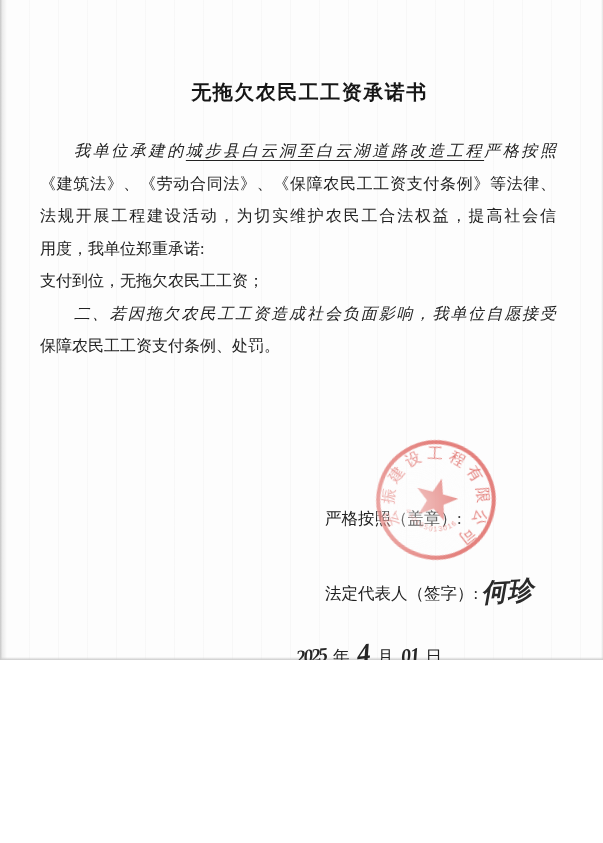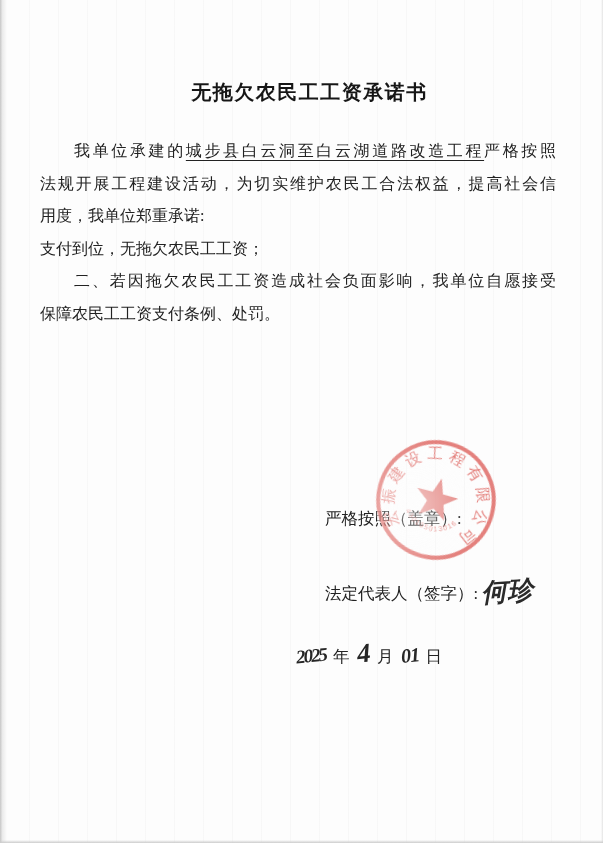--- a/index.html
+++ b/index.html
@@ -1,18 +1,18 @@
 <!DOCTYPE html>
 <html><head>
 <meta charset="utf-8">
 <style>
   html,body { margin:0; padding:0; background:#ffffff; }
   .page {
     position:relative;
-    width:603px; height:843px;
+    width:603px; height:660px;
     background:#fdfdfd;
     overflow:hidden;
     font-family:"Liberation Serif","DejaVu Serif",serif;
     color:#1d1d1d;
   }
   
   .stripes {
     position:absolute; inset:0; pointer-events:none;
     background:repeating-linear-gradient(90deg, rgba(70,70,70,0.03) 0 1px, rgba(0,0,0,0) 1px 29px);
   }
@@ -35,21 +35,21 @@
     font-size:20px; font-weight:700; letter-spacing:1.5px;
     color:#161616;
   }
 
   .body-text {
     position:absolute; left:40px; top:135px; width:516px;
     font-size:16px; line-height:32.5px; color:#222;
   }
   .line { text-align:justify; min-height:32.5px; }
   .line.just { text-align-last:justify; }
-  .line.ind  { text-indent:34px; }
+  .line.ind  { text-indent:34px;font-style:italic; }
   .line.gap  { margin-top:17px; }
   .u { text-decoration:underline; text-underline-offset:4px; text-decoration-thickness:1px; }
 
   .sig-company {
     position:absolute; left:325px; top:508px;
     font-size:16.5px; color:#222; z-index:1;
   }
   .sig-legal {
     position:absolute; left:325px; top:573px;
     font-size:16.5px; color:#222; z-index:3;
@@ -88,20 +88,21 @@
 <div class="page">
   <div class="stripes"></div>
   <div class="edge-left"></div>
   <div class="edge-right"></div>
   <div class="edge-bottom"></div>
 
   <h1 class="title">无拖欠农民工工资承诺书</h1>
 
   <div class="body-text">
       <div class="line ind just"><span>我单位承建的</span><span class="u">城步县白云洞至白云湖道路改造工程</span><span>严格按照</span></div>
+      <div class="line just"><span>《建筑法》、《劳动合同法》、《保障农民工工资支付条例》等法律、</span></div>
       <div class="line just"><span>法规开展工程建设活动，为切实维护农民工合法权益，提高社会信</span></div>
       <div class="line"><span>用度，我单位郑重承诺:</span></div>
       <div class="line"><span>支付到位，无拖欠农民工工资；</span></div>
       <div class="line ind just"><span>二、若因拖欠农民工工资造成社会负面影响，我单位自愿接受</span></div>
       <div class="line"><span>保障农民工工资支付条例、处罚。</span></div>
     </div>
 
   <div class="sig-company">严格按照（盖章）:</div>
 
   <div class="seal">

